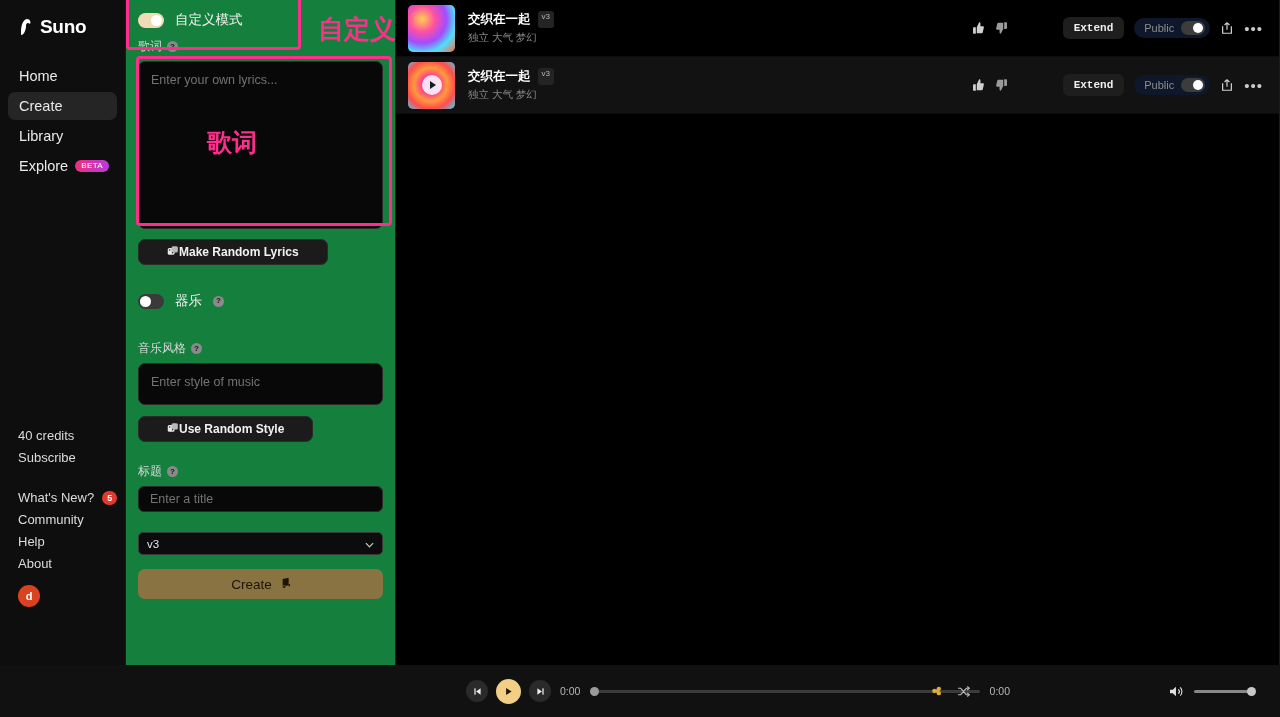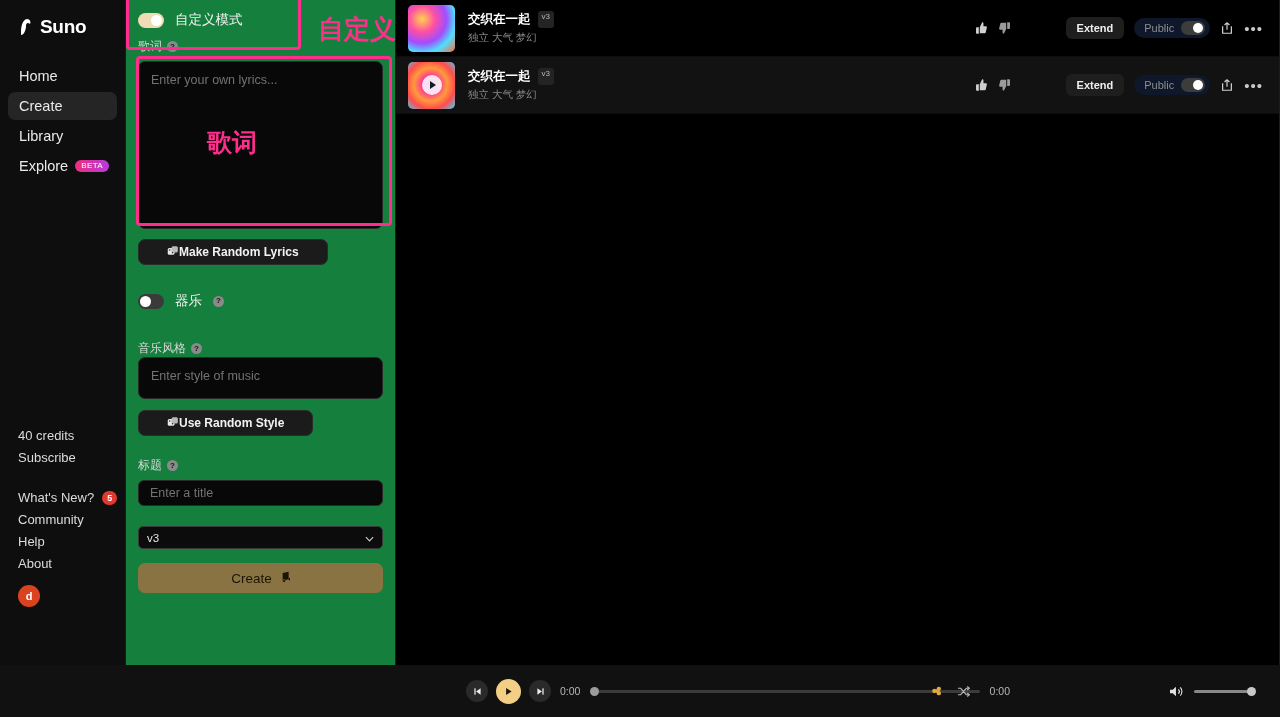--- a/index.html
+++ b/index.html
@@ -71,21 +71,21 @@
     justify-content: center; line-height: 1; cursor: pointer;
   }
   .lyr-label { margin-top: 9px; }
   .ta {
     width: 100%; background: #080808; border: 1px solid #2a2a2a; border-radius: 7px;
     color: #fff; font-size: 12.5px; font-family: inherit; resize: none; outline: none;
     padding: 11px 12px;
   }
   .ta::placeholder { color: #737373; }
   .lyrics-ta { height: 168px; margin-top: 6px; }
-  .style-ta { height: 42px; }
+  .style-ta { height: 42px; margin-top: 6px; }
   .in {
     width: 100%; height: 26px; background: #080808; border: 1px solid #2a2a2a;
     border-radius: 6px; color: #fff; font-size: 12.5px; font-family: inherit;
     outline: none; padding: 0 11px; margin-top: 6px;
   }
   .in::placeholder { color: #737373; }
   .chip {
     display: inline-flex; align-items: center; height: 26px;
     background: #1b1b1b; border: 1px solid #2b2b2b; border-radius: 7px;
     padding: 0 28px; font-size: 12px; font-weight: 700; color: #f2f2f2; cursor: pointer;
@@ -127,21 +127,21 @@
   .song-title { font-size: 12.5px; font-weight: 700; color: #fff; }
   .ver-chip {
     font-size: 8px; color: #b6b6b6; background: #242424; border-radius: 3px;
     padding: 1.5px 4px; line-height: 1;
   }
   .song-tags { font-size: 10.5px; color: #868686; margin-top: 3px; }
   .song-actions { display: flex; align-items: center; gap: 10px; flex: 0 0 auto; }
   .ico-btn { color: #c9c9c9; cursor: pointer; display: flex; align-items: center; }
   .extend-btn {
     background: #1e1e1e; border-radius: 6px; font-size: 11px; font-weight: 700;
-    color: #efefef; padding: 5px 11px; cursor: pointer; border: none; font-family: Liberation Sans, sans-serif; margin-left: 44px;
+    color: #efefef; padding: 5px 11px; cursor: pointer; border: none; font-family: Liberation Mono, monospace; margin-left: 44px;
   }
   .public-pill {
     display: flex; align-items: center; gap: 7px; background: #0f172a;
     border-radius: 13px; padding: 3px 5px 3px 10px; cursor: pointer;
   }
   .public-pill .lbl { font-size: 11px; color: #8e8e8e; }
   .mini-sw { width: 24px; height: 14px; border-radius: 8px; background: #3c3c3c; position: relative; }
   .mini-sw .k { position: absolute; right: 2px; top: 2px; width: 10px; height: 10px; border-radius: 50%; background: #fff; }
   .dots { font-size: 15px; color: #c9c9c9; letter-spacing: 1px; cursor: pointer; line-height: 1; }
 

